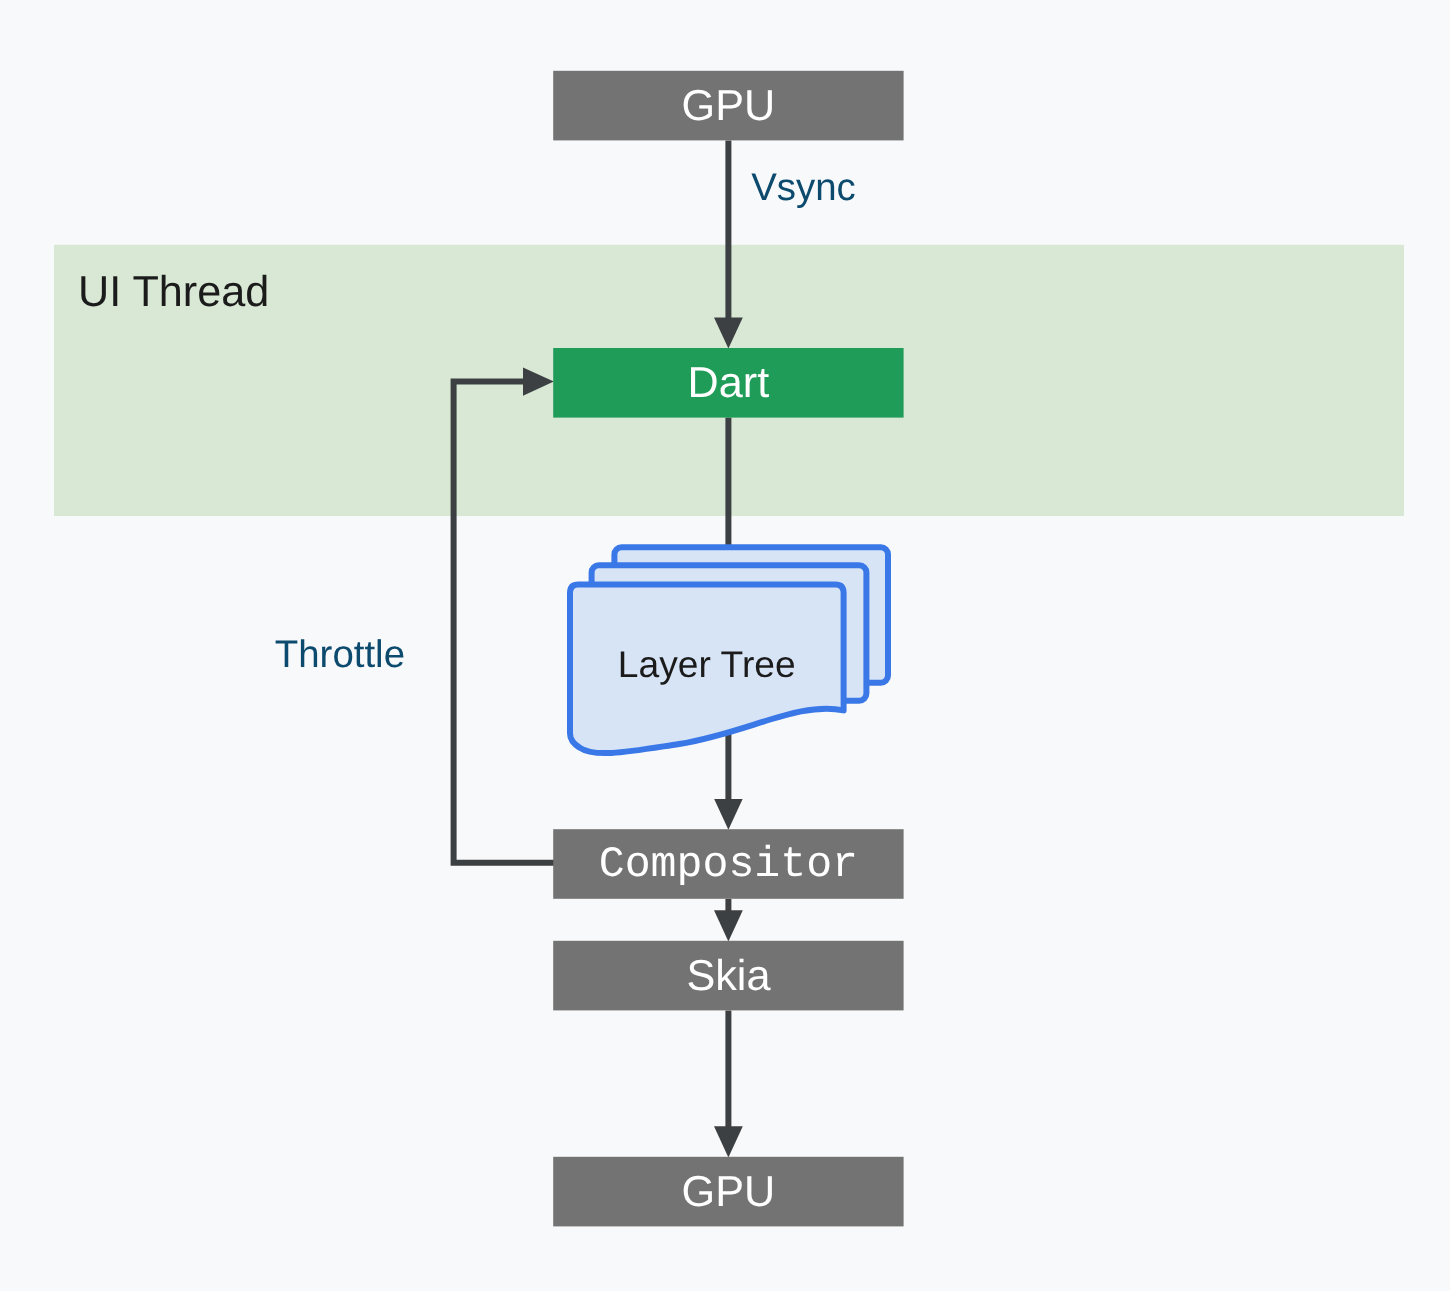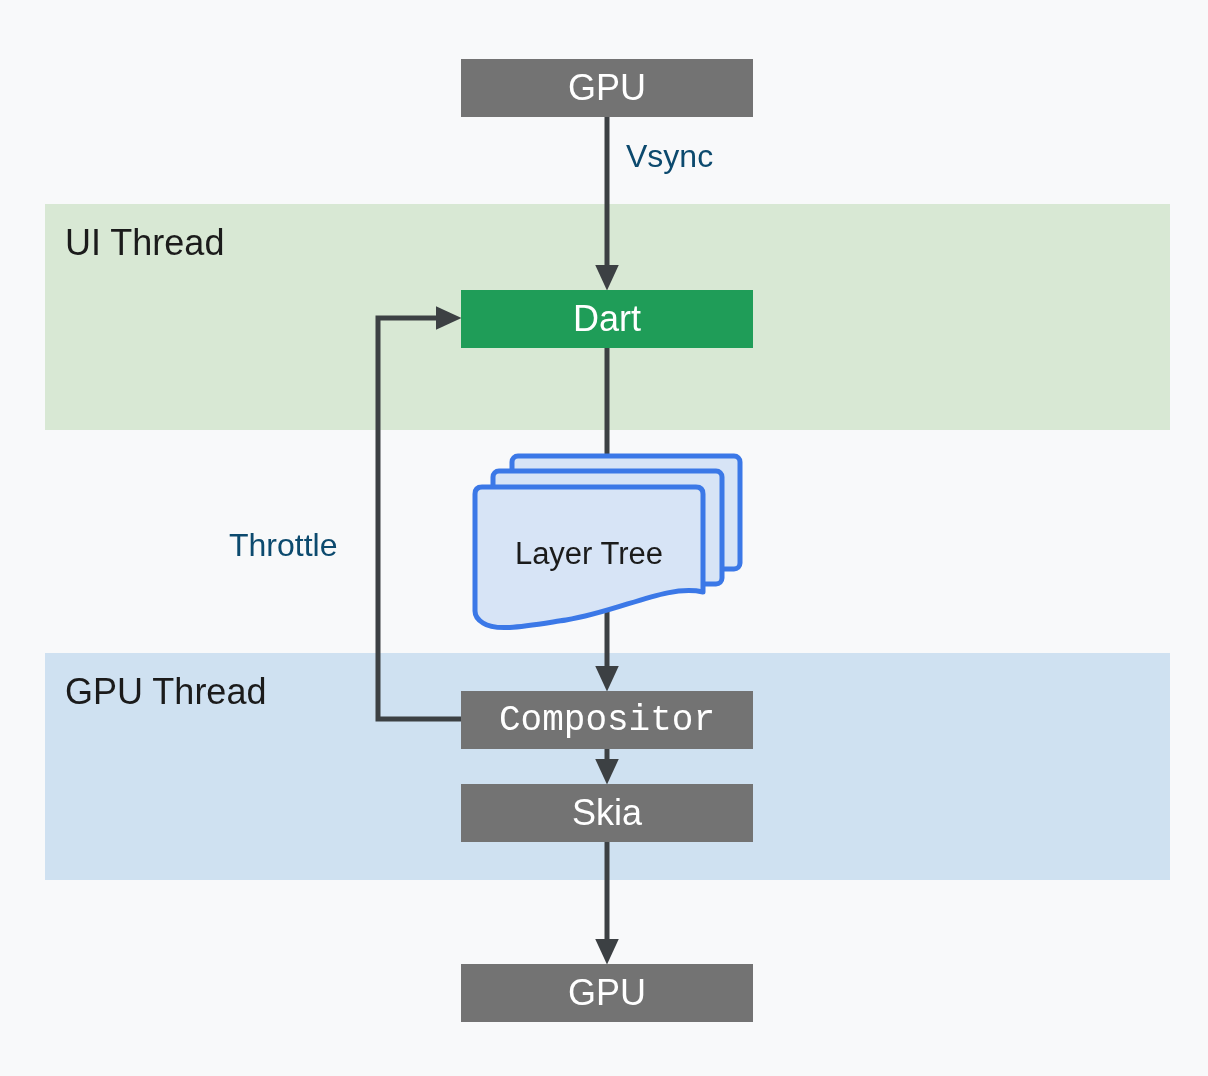--- a/index.html
+++ b/index.html
@@ -87,23 +87,20 @@
   }
 </style>
 </head>
 <body>
 
 <div id="canvas">
 
   <div class="band band-ui">
     <div class="band-label">UI Thread</div>
   </div>
-  <div class="band band-gpu">
-    <div class="band-label">GPU Thread</div>
-  </div>
 
   <svg id="edges-svg" width="1208" height="1076" viewBox="0 0 1208 1076">
     <defs>
       <marker id="ah" markerWidth="5.6" markerHeight="4.8" refX="3.9" refY="2.4" orient="auto" markerUnits="strokeWidth">
         <path d="M0,0 L5.2,2.4 L0,4.8 Z" fill="#3c4043"></path>
       </marker>
     </defs>
 
     <path d="M607,117 L607,284" stroke="#3c4043" stroke-width="5" fill="none" marker-end="url(#ah)"></path>
 

